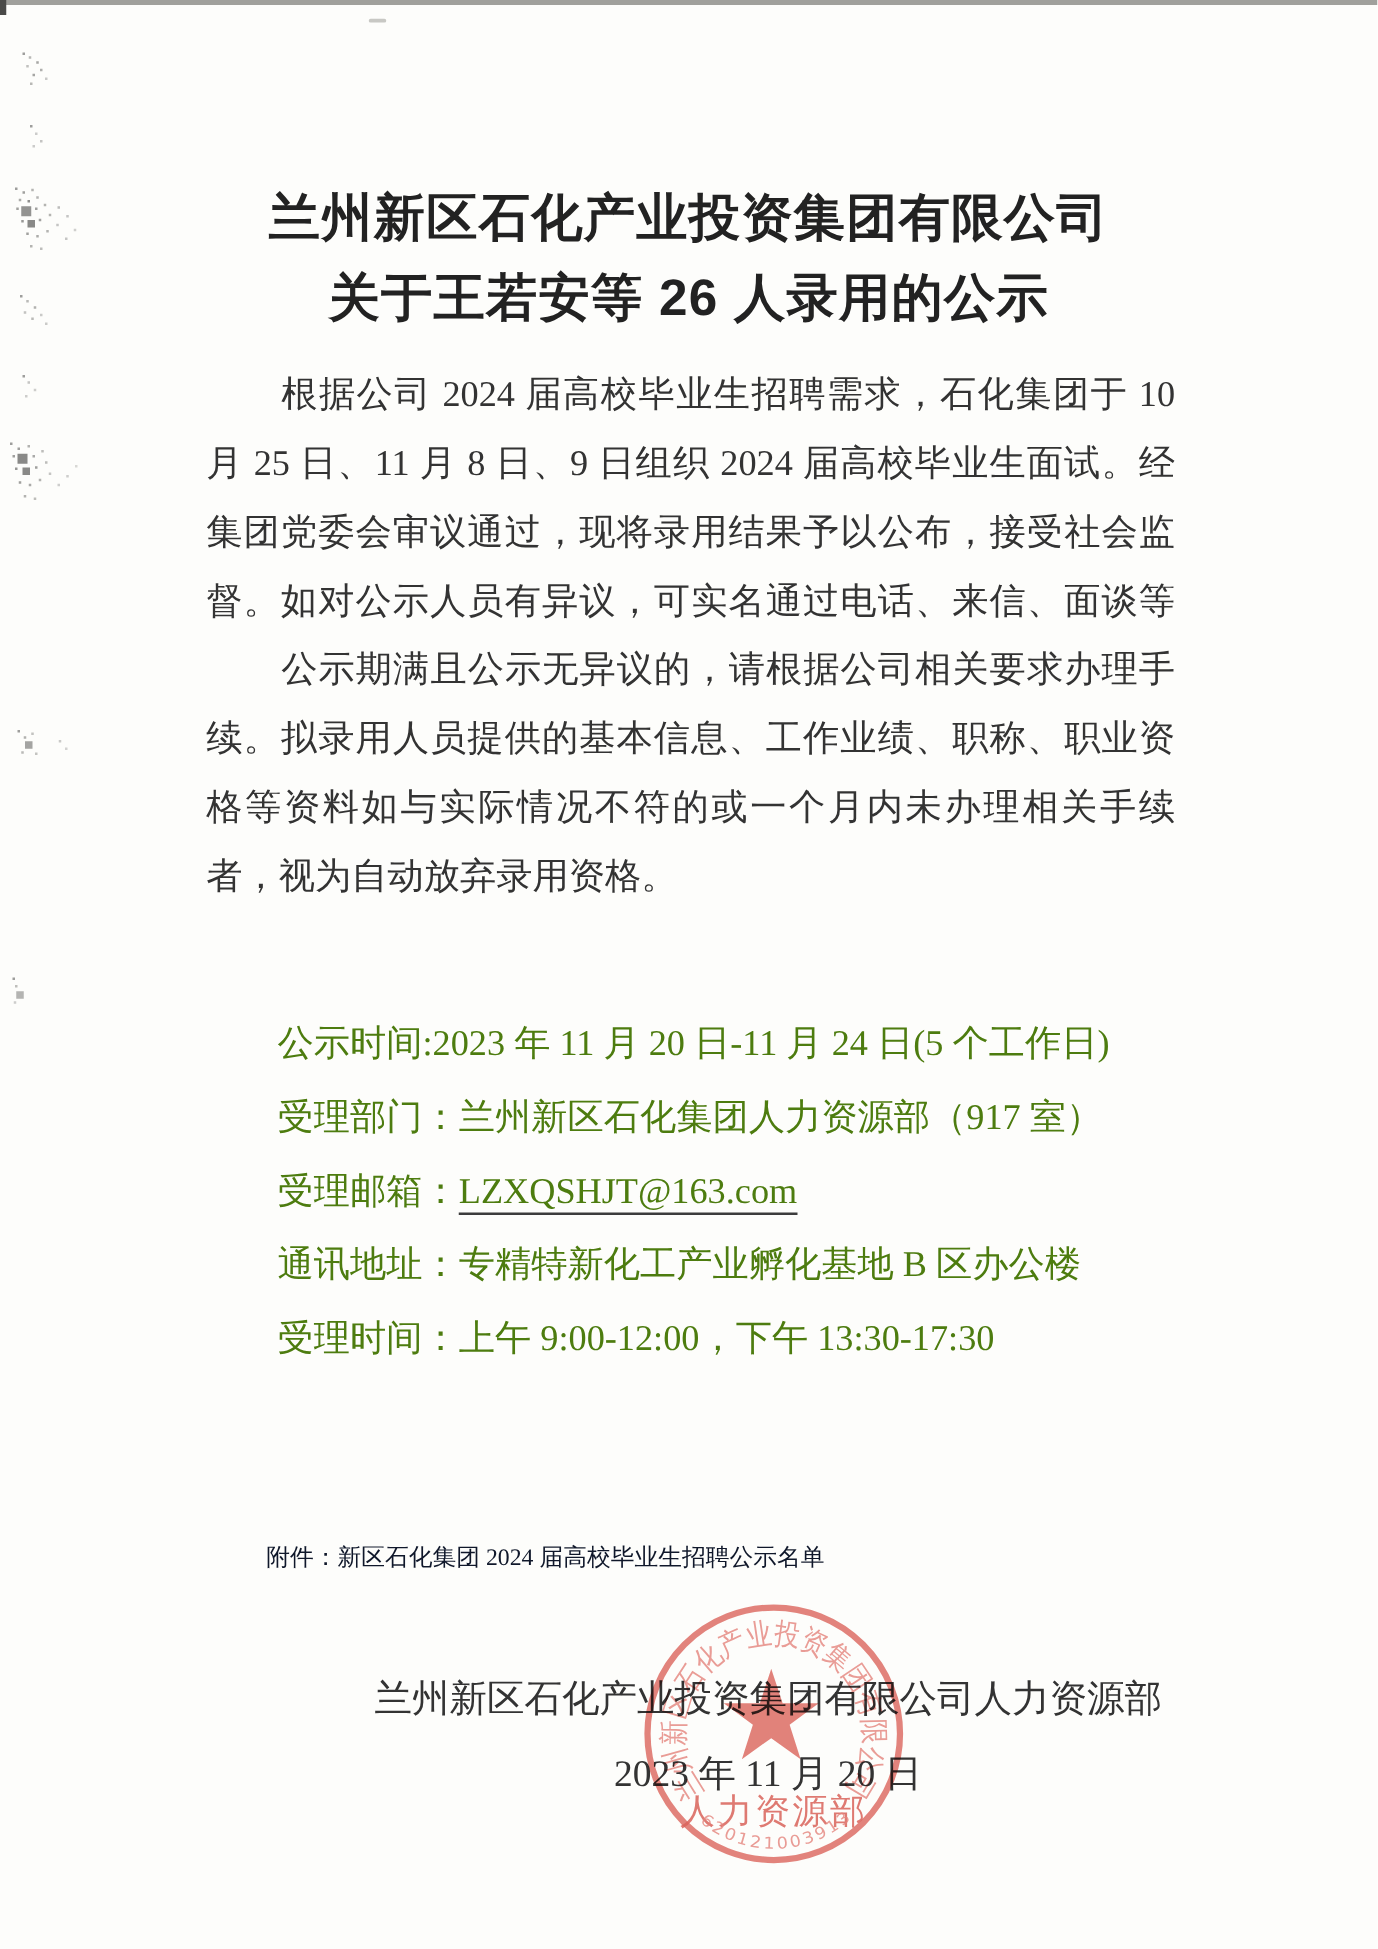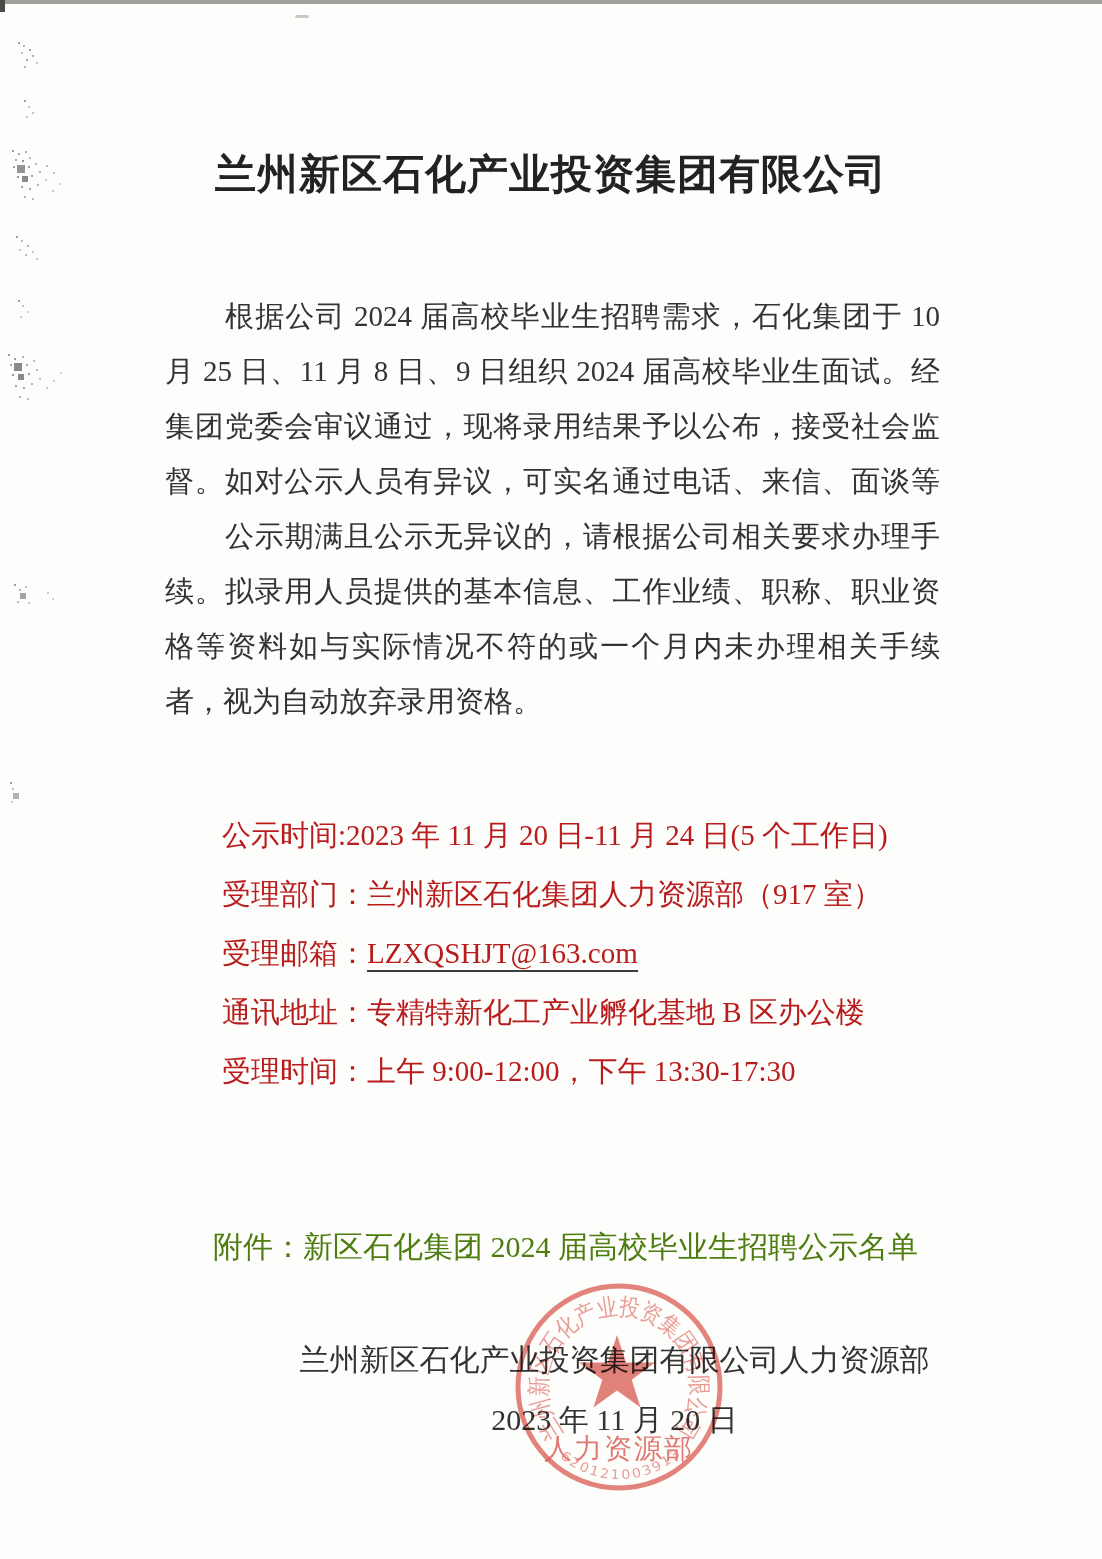--- a/index.html
+++ b/index.html
@@ -34,27 +34,27 @@
   }
   .body-block {
     position:absolute; top:289px; left:165px; width:775px;
     font-size:29px; line-height:55px; color:#333;
   }
   .body-line { text-align:left; white-space:nowrap; }
   .body-line.fill { white-space:normal; text-align:justify; text-align-last:justify; }
   .body-line.indent { text-indent:60px;font-family:Liberation Serif, serif; }
   .details-block {
     position:absolute; top:806px; left:165px; width:775px;
-    font-size:29px; line-height:59px; color:#b91c1c;
+    font-size:29px; line-height:59px; color:#4d7c0f;
   }
   .detail-line { padding-left:57px; white-space:nowrap; }
   .val.underline { border-bottom:2px solid #3c3c3c; padding-bottom:1px; font-family:"Liberation Serif","DejaVu Serif",serif; }
   .attachment-line {
     position:absolute; top:1219px; left:165px; width:800px;
-    font-size:30px; line-height:55px; color:#4d7c0f; padding-left:48px;
+    font-size:19px; line-height:55px; color:#0f172a; padding-left:48px;
   }
   .signature-block {
     position:absolute; top:1330px; left:208px; width:813px;
     text-align:center; font-size:30px; line-height:60px; color:#333;
   }
   .seal {
     position:absolute; left:509px; top:1277px; width:220px; height:220px;
     mix-blend-mode:multiply; opacity:.92;
   }
 </style>
@@ -68,20 +68,21 @@
 <div class="speck sB"></div>
 <div class="speck sC"></div>
 <div class="speck sD"></div>
 <div class="speck sE"></div>
 <div class="speck sF"></div>
 <div class="speck sG"></div>
 <div class="speck sH"></div>
 
 <div class="title">
   <div>兰州新区石化产业投资集团有限公司</div>
+  <div>关于王若安等 26 人录用的公示</div>
 </div>
 
 <div class="body-block">
 
     <div class="body-line indent fill">根据公司 2024 届高校毕业生招聘需求，石化集团于 10</div>
 
     <div class="body-line fill">月 25 日、11 月 8 日、9 日组织 2024 届高校毕业生面试。经</div>
 
     <div class="body-line fill">集团党委会审议通过，现将录用结果予以公布，接受社会监</div>
 

